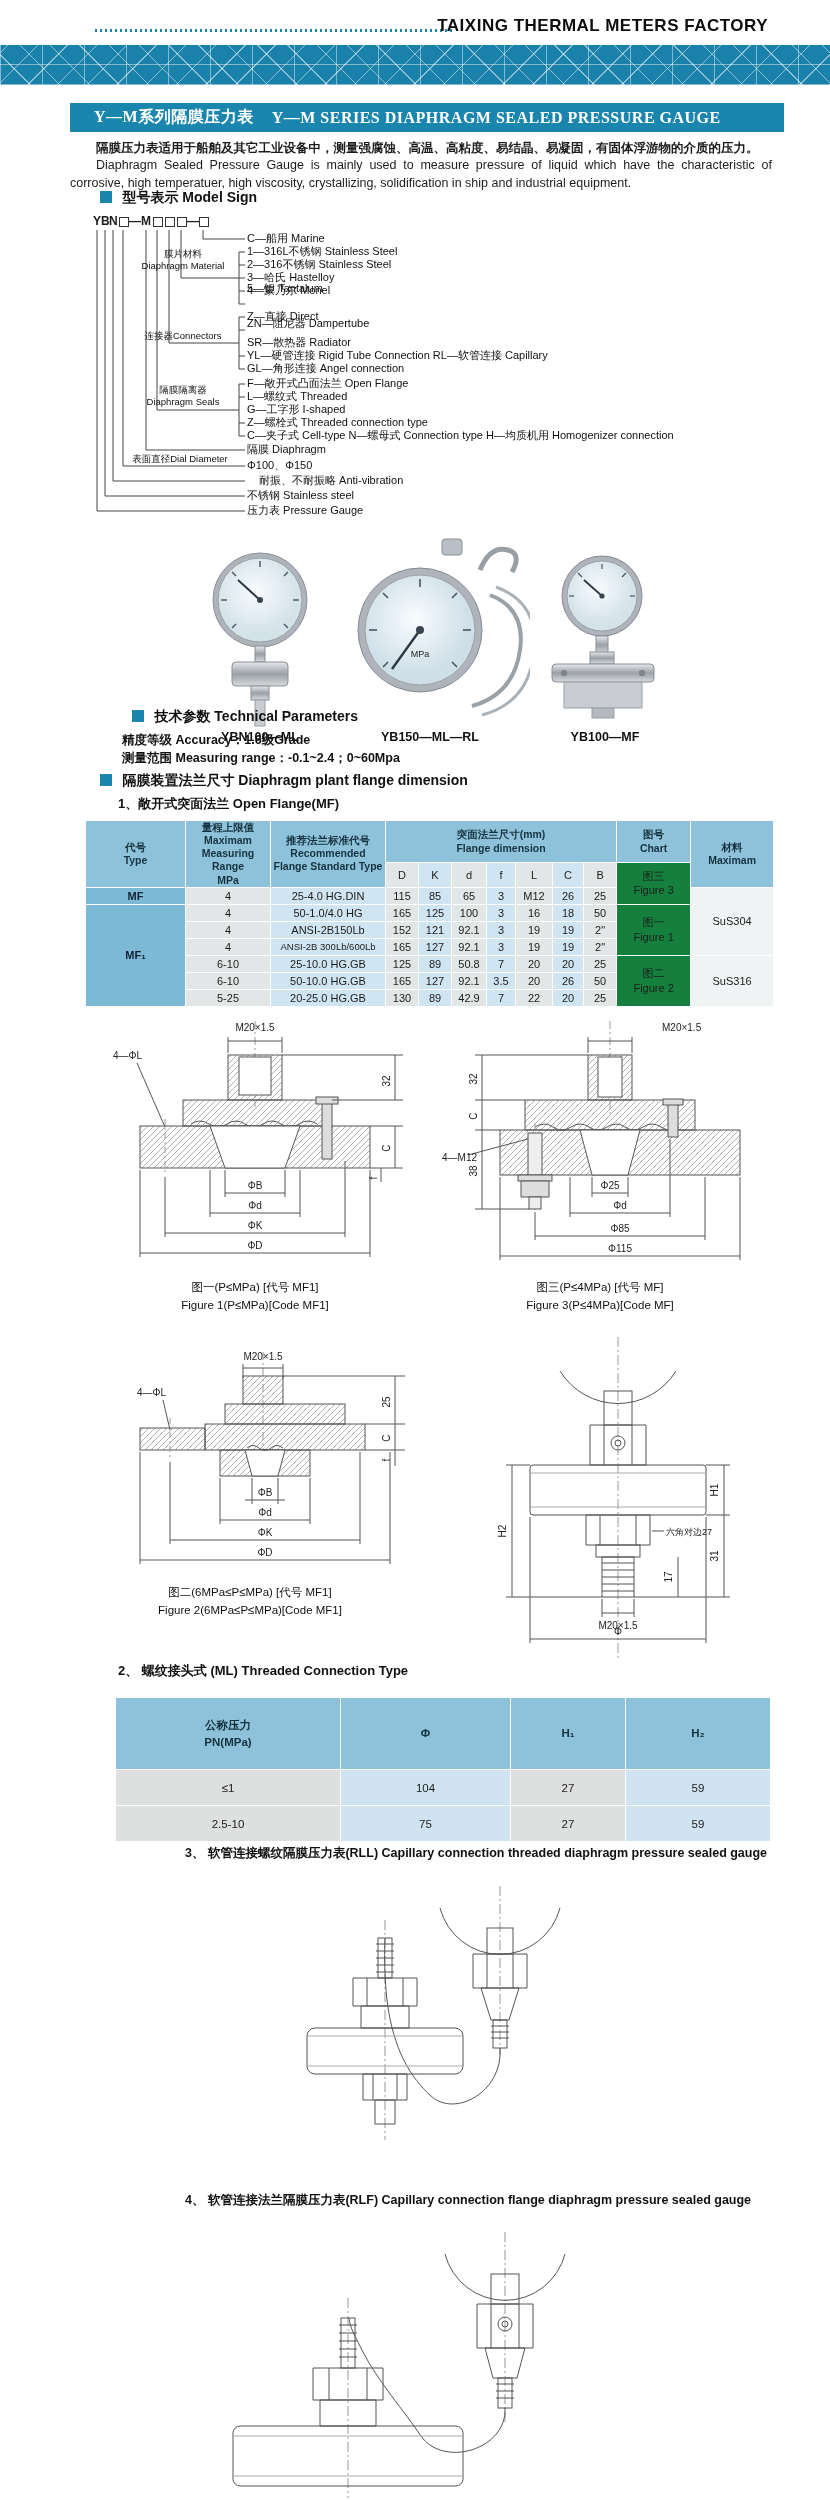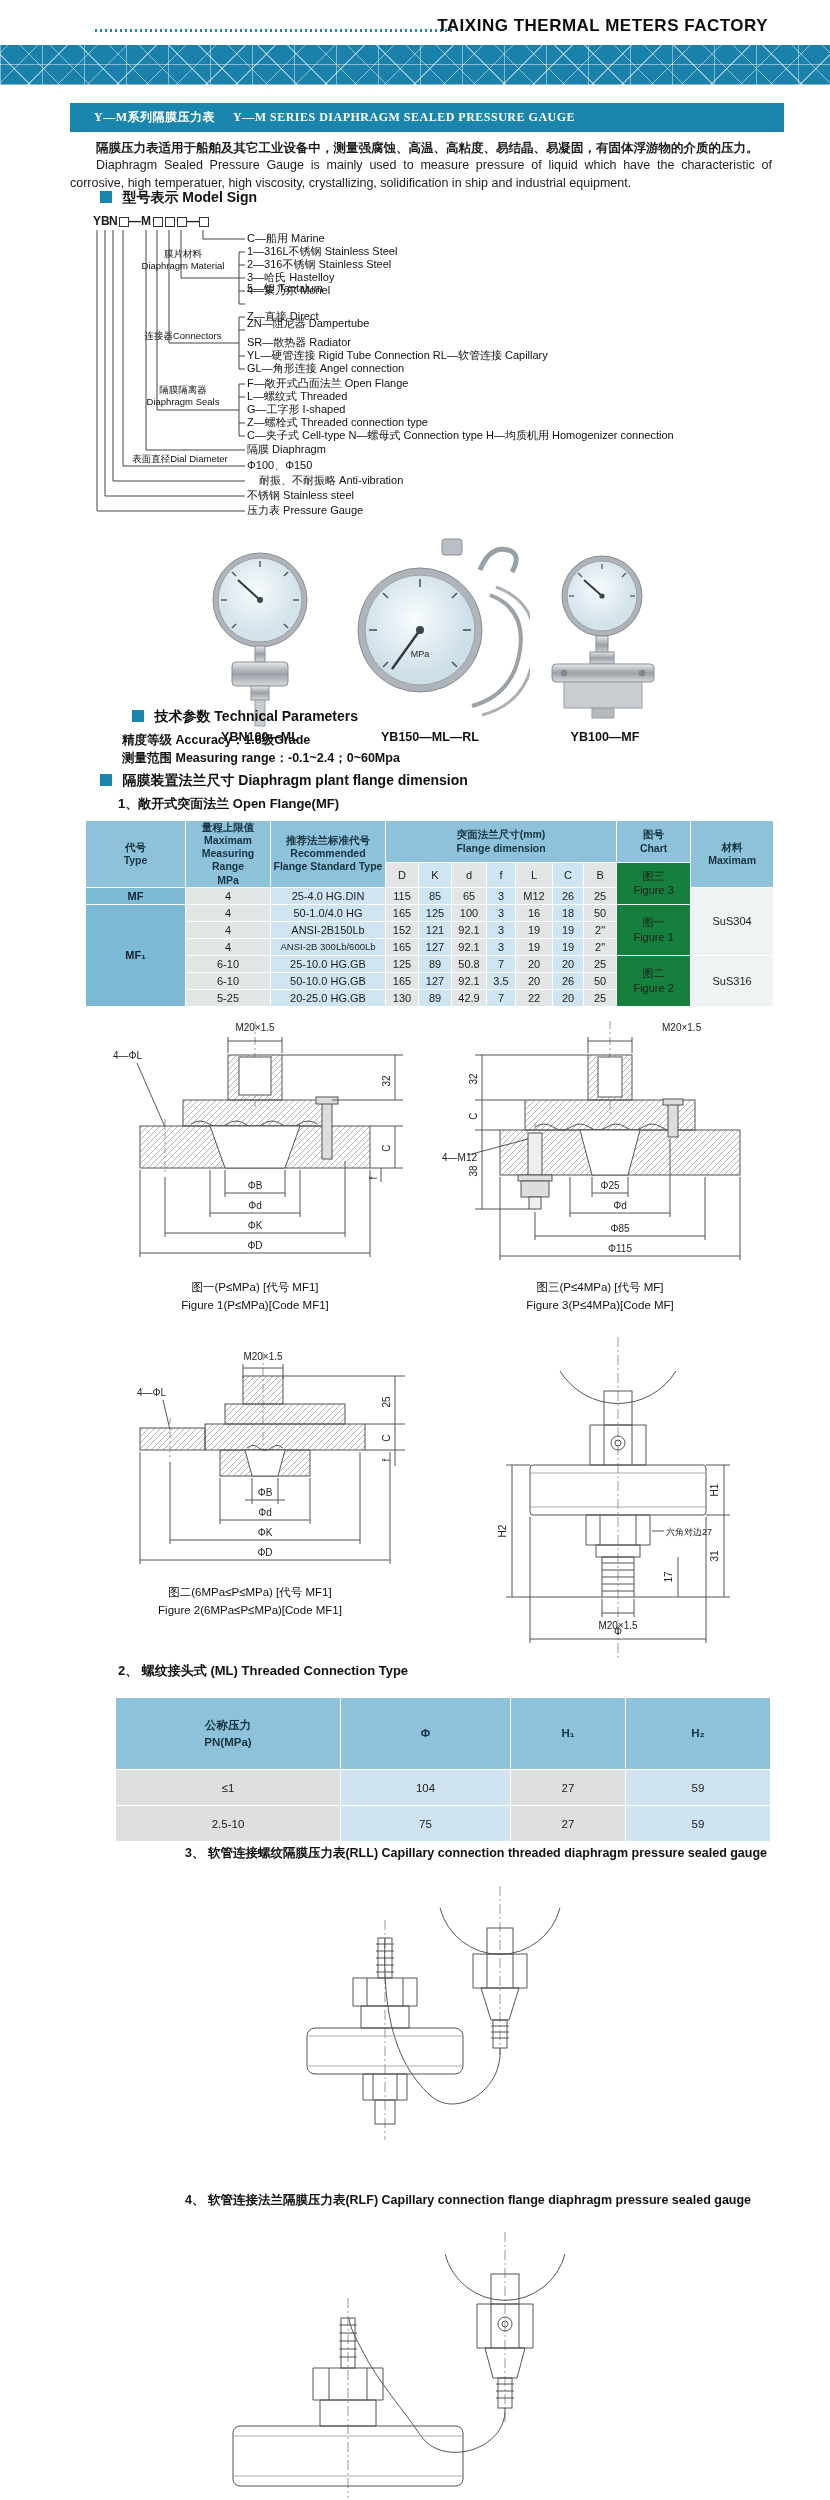--- a/index.html
+++ b/index.html
@@ -8,21 +8,21 @@
   .abs{position:absolute;}
   
   .dotline{height:3px;background:repeating-linear-gradient(90deg,#1f84ab 0 2px,transparent 2px 5px);}
   .factory{font-size:17px;font-weight:bold;letter-spacing:.5px;color:#0d0d0d;white-space:nowrap;}
   .band{background-color:#1a82aa;
     background-image:
       repeating-linear-gradient(45deg,rgba(255,255,255,.5) 0 1px,transparent 1px 21px),
       repeating-linear-gradient(-45deg,rgba(255,255,255,.5) 0 1px,transparent 1px 21px),
       repeating-linear-gradient(90deg,rgba(255,255,255,.45) 0 1px,transparent 1px 42px),
       repeating-linear-gradient(0deg,rgba(255,255,255,.45) 0 1px,transparent 1px 20px);}
-  .titlebar{background:#1a86ae;color:#fff;font-family:"Liberation Serif",serif;font-weight:bold;font-size:12px;
+  .titlebar{background:#1a86ae;color:#fff;font-family:"Liberation Serif",serif;font-weight:bold;font-size:16px;
     display:flex;align-items:center;padding-left:24px;letter-spacing:.5px;}
   .titlebar .en{margin-left:18px;}
   .intro-zh{font-size:12.5px;font-weight:bold;line-height:1.4;}
   .intro-en{font-size:12.5px;line-height:1.4;text-align:justify;}
   
   .h-bullet{width:12px;height:12px;background:#1a86ae;display:inline-block;}
   .h-text{font-size:14px;font-weight:bold;color:#111;}
   .subhead{font-size:13px;font-weight:600;color:#111;white-space:nowrap;}
   
   #tree{font-size:11px;}

